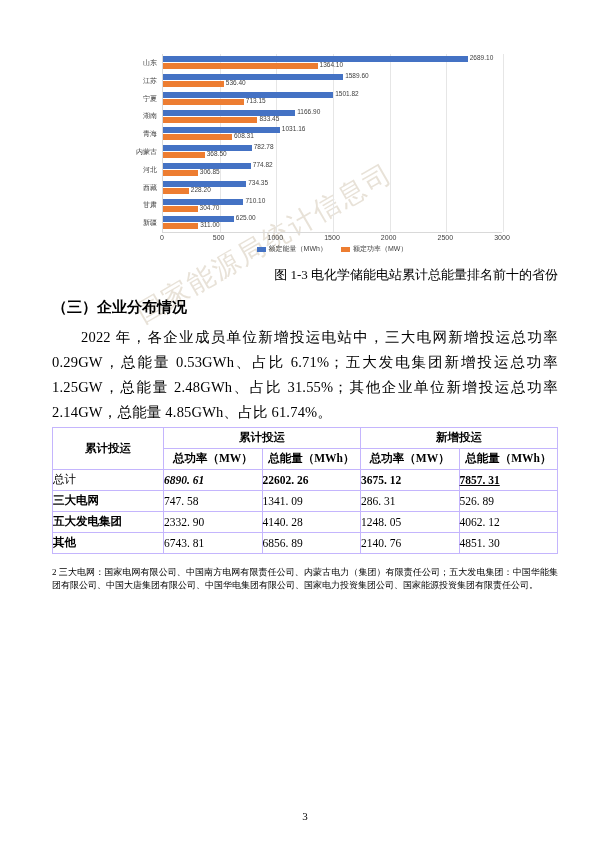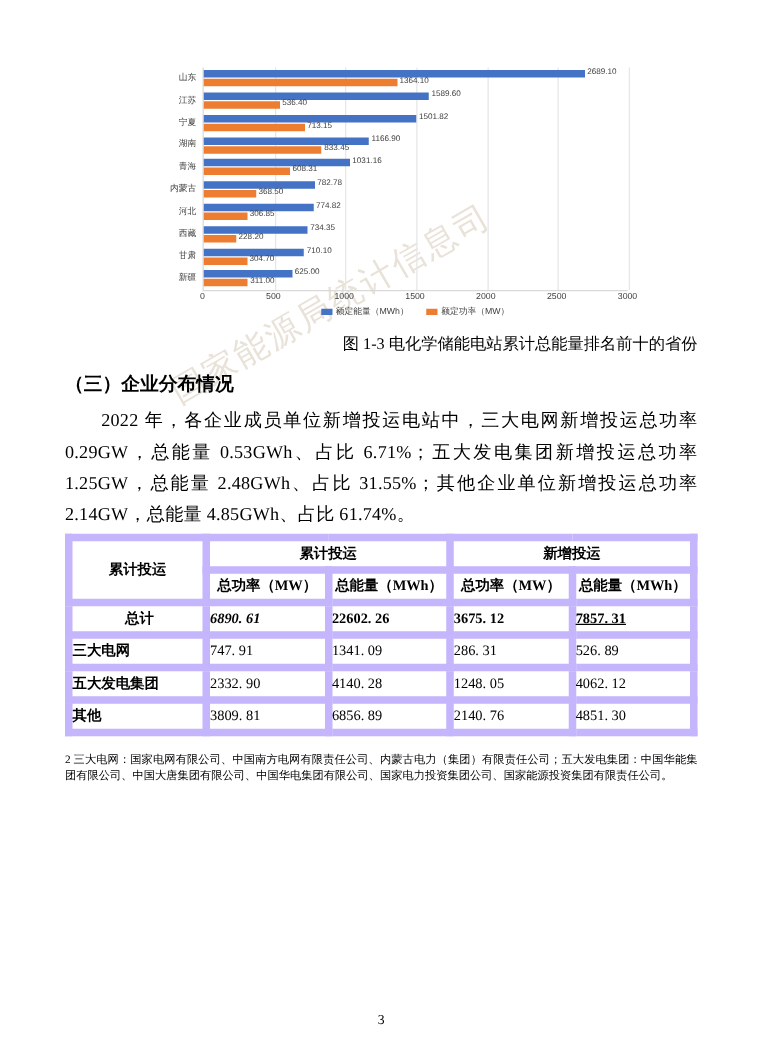--- a/index.html
+++ b/index.html
@@ -142,21 +142,21 @@
     margin:14px 0 4px 0;
   }
   .tbl-caption sup{font-size:8px;}
   table.data{
     border-collapse:collapse;
     width:100%;
     font-size:11.5px;
     font-family:"Liberation Serif", serif;
   }
   table.data th, table.data td{
-    border:6px solid #c4b5fd;
+    border:1px solid #c4b5fd;
     padding:2px 0;
     height:16px;
   }
   table.data th{font-weight:bold;}
   table.data td.rowhead{font-weight:bold;}
   .footnote{
     margin-top:12px;
     font-size:9px;
     line-height:1.45;
     font-family:"Liberation Serif", serif;
@@ -306,43 +306,43 @@
         </tr>
         <tr>
           <th style="width:19.5%">总功率（MW）</th>
           <th style="width:19.5%">总能量（MWh）</th>
           <th style="width:19.5%">总功率（MW）</th>
           <th style="width:19.5%">总能量（MWh）</th>
         </tr>
       </thead>
       <tbody id="tbody">
           <tr>
-            <td class="rowhead" style="font-weight: bold; padding-left: 42px;">总计</td>
+            <td class="rowhead" style="font-weight: normal;">总计</td>
             <td style="font-weight: bold; font-style: italic;">6890. 61</td>
             <td style="font-weight: bold;">22602. 26</td>
             <td style="font-weight: bold;">3675. 12</td>
             <td style="font-weight: bold; text-decoration: underline;">7857. 31</td>
           </tr>
           <tr>
             <td class="rowhead">三大电网</td>
-            <td>747. 91</td>
+            <td>747. 58</td>
             <td>1341. 09</td>
             <td>286. 31</td>
             <td>526. 89</td>
           </tr>
           <tr>
             <td class="rowhead">五大发电集团</td>
             <td>2332. 90</td>
             <td>4140. 28</td>
             <td>1248. 05</td>
             <td>4062. 12</td>
           </tr>
           <tr>
             <td class="rowhead">其他</td>
-            <td>3809. 81</td>
+            <td>6743. 81</td>
             <td>6856. 89</td>
             <td>2140. 76</td>
             <td>4851. 30</td>
           </tr>
         </tbody>
     </table>
 
     <div class="footnote">2 三大电网：国家电网有限公司、中国南方电网有限责任公司、内蒙古电力（集团）有限责任公司；五大发电集团：中国华能集团有限公司、中国大唐集团有限公司、中国华电集团有限公司、国家电力投资集团公司、国家能源投资集团有限责任公司。</div>
 
   </div>

